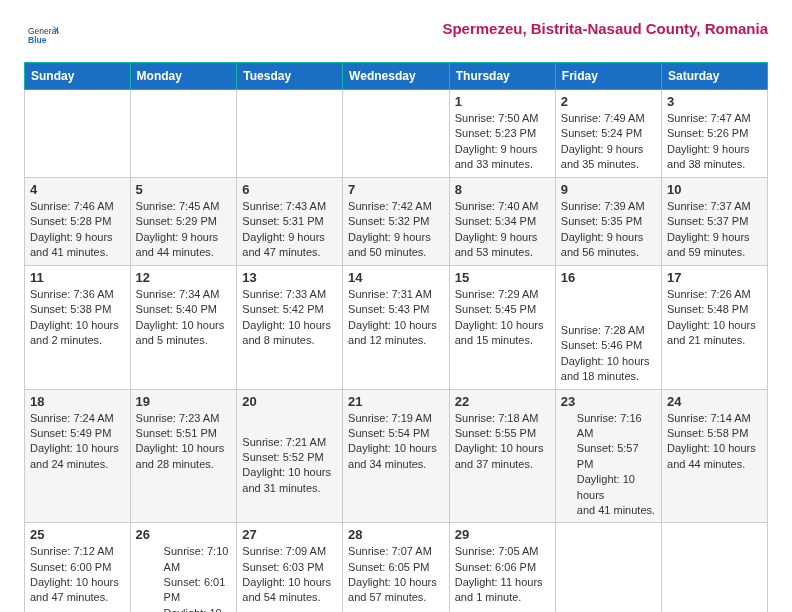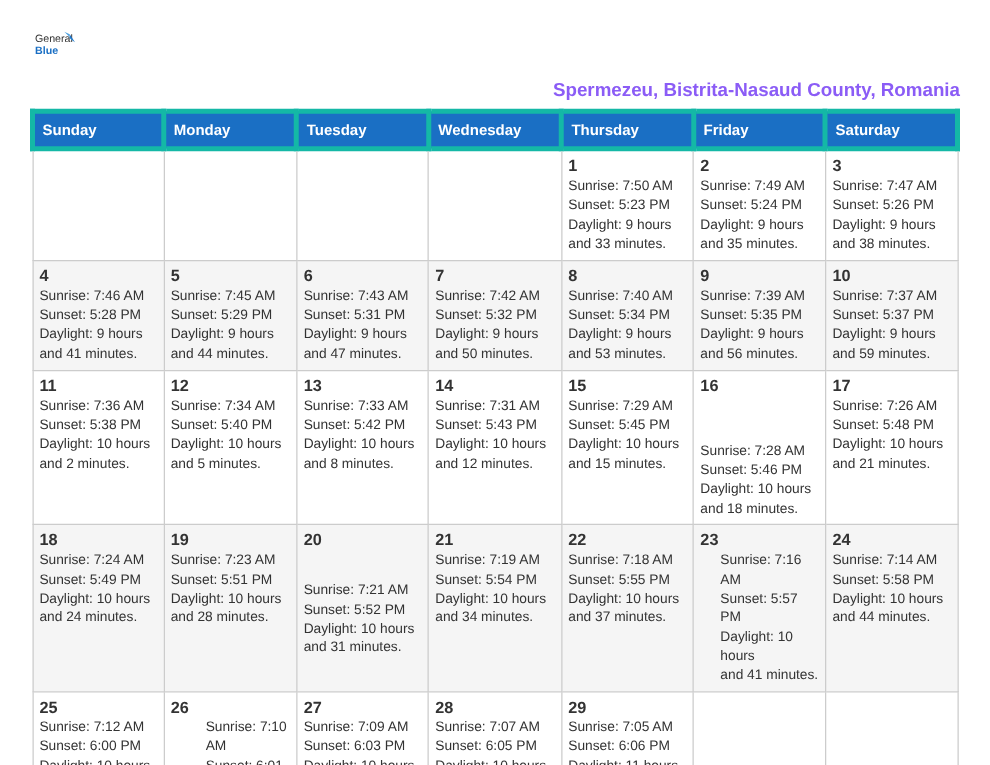--- a/index.html
+++ b/index.html
@@ -29,37 +29,36 @@
     .title-block {
       text-align: right;
     }
     .main-title {
       font-size: 32px;
       font-weight: bold;
       color: #333;
     }
     .subtitle {
       font-size: 15px;
-      color: #8b5cf6;
+      color: #be185d;
       font-weight: bold;
-      margin-top: 44px;
     }
     .calendar {
       width: 100%;
       border-collapse: collapse;
       font-size: 10.5px;
     }
     .calendar th {
       background: #1a6fc4;
       color: #fff;
       text-align: left;
       padding: 6px 6px;
       font-size: 12px;
       font-weight: bold;
-      border: 4px solid #14b8a6;
+      border: 1px solid #14b8a6;
     }
     .calendar td {
       border: 1px solid #ccc;
       vertical-align: top;
       padding: 4px 5px;
       width: 108px;
       min-height: 80px;
       height: 88px;
     }
     .cell-day {

